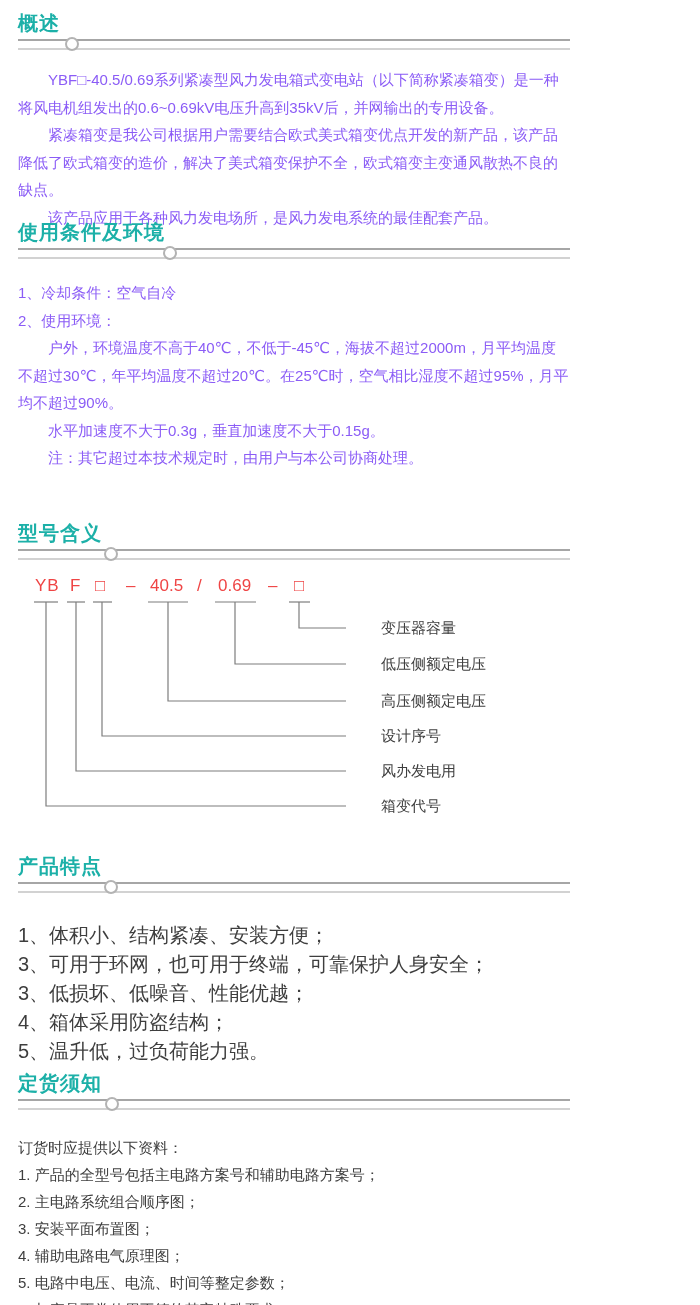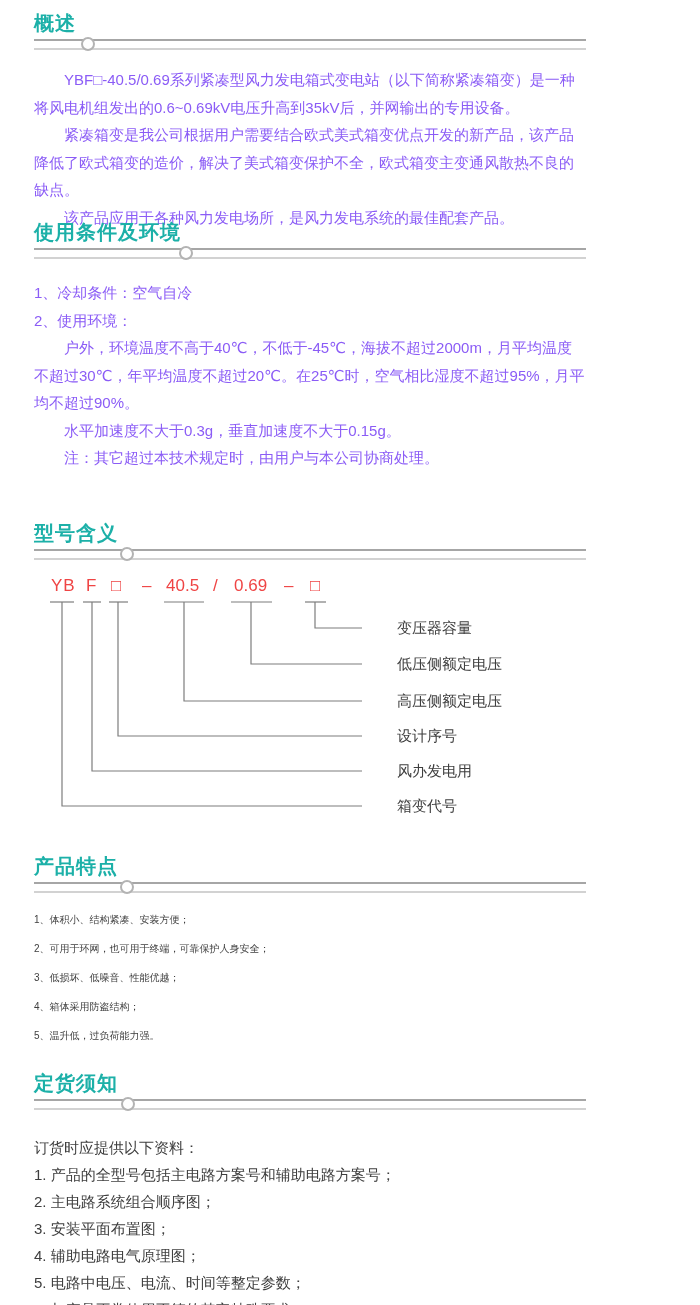--- a/index.html
+++ b/index.html
@@ -2,21 +2,21 @@
 <html lang="zh"><head>
 <meta charset="utf-8">
 <style>
   html,body{margin:0;padding:0;background:#ffffff;}
   body{
     width:700px;height:1305px;overflow:hidden;position:relative;
     font-family:"Liberation Sans","DejaVu Sans",sans-serif;
     color:#3e3e3e;
     -webkit-font-smoothing:antialiased;
   }
-  .section{position:absolute;left:16px;width:588px;padding:0 18px;box-sizing:border-box;}
+  .section{position:absolute;left:0;width:588px;padding:0 18px;box-sizing:border-box;}
   .sec-overview{top:10px;}
   .sec-conditions{top:219px;}
   .sec-model{top:520px;}
   .sec-features{top:853px;}
   .sec-ordering{top:1070px;}
 
   h2.sec-heading{
     margin:0;font-size:20px;line-height:26px;font-weight:bold;
     color:#1cb0a8;letter-spacing:1px;
   }
@@ -50,21 +50,21 @@
   .tok-8{left:276px;}
   .diagram svg{position:absolute;left:0;top:0;}
   .dlabel{position:absolute;left:340px;font-size:15px;color:#3e3e3e;line-height:20px;margin-left:23px;}
   .dlabel-0{top:55px;}
   .dlabel-1{top:91px;}
   .dlabel-2{top:128px;}
   .dlabel-3{top:163px;}
   .dlabel-4{top:198px;}
   .dlabel-5{top:233px;}
 
-  .feature-list{margin-top:12px;font-size:10px;line-height:29px;}
+  .feature-list{margin-top:28px;font-size:20px;line-height:29px;}
   .feature-list div{white-space:nowrap;}
 
   .ordering-text{margin-top:24px;font-size:15px;line-height:27px;}
   .ordering-text div{white-space:nowrap;}
 </style>
 </head>
 <body>
 
 <section class="section sec-overview">
   <h2 class="sec-heading">概述</h2>
@@ -136,21 +136,21 @@
   </div>
 </section>
 
 <section class="section sec-features">
   <h2 class="sec-heading">产品特点</h2>
   <div class="rule">
     <span class="knob knob-features"></span>
   </div>
   <div class="feature-list">
     <div>1、体积小、结构紧凑、安装方便；</div>
-    <div>2、可用于环网，也可用于终端，可靠保护人身安全；</div>
+    <div>3、可用于环网，也可用于终端，可靠保护人身安全；</div>
     <div>3、低损坏、低噪音、性能优越；</div>
     <div>4、箱体采用防盗结构；</div>
     <div>5、温升低，过负荷能力强。</div>
   </div>
 </section>
 
 <section class="section sec-ordering">
   <h2 class="sec-heading">定货须知</h2>
   <div class="rule">
     <span class="knob knob-ordering"></span>

